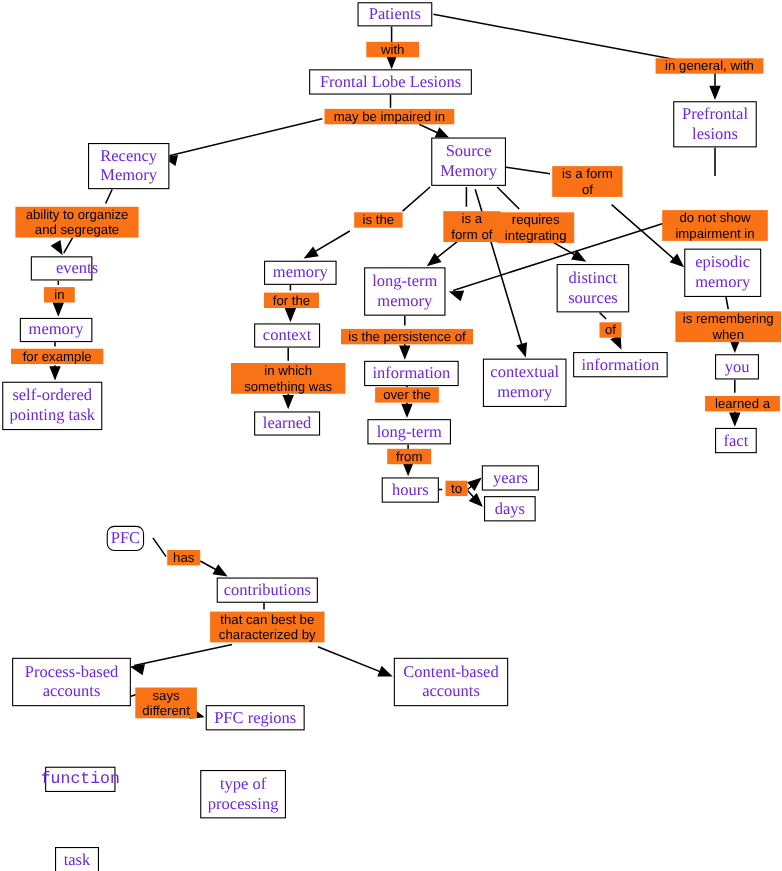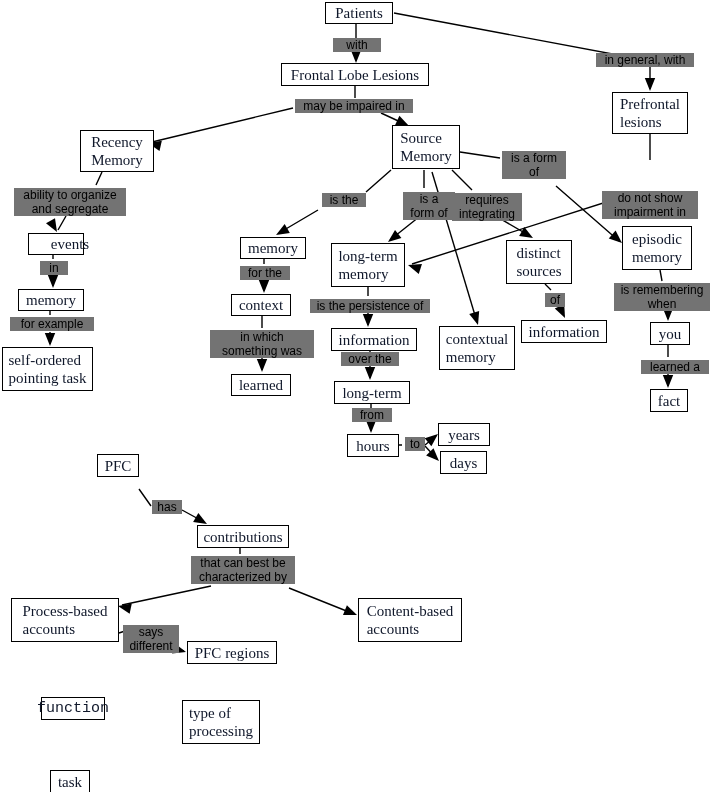--- a/index.html
+++ b/index.html
@@ -24,38 +24,38 @@
     pointer-events: none;
   }
   .node {
     position: absolute;
     box-sizing: border-box;
     border: 1px solid #000000;
     background: #ffffff;
     font-family: "Liberation Serif", serif;
     font-size: 15px;
     line-height: 18px;
-    color: #0f172a;
-    text-align: left;
+    color: #6d28d9;
+    text-align: center;
     display: flex;
     align-items: center;
     justify-content: center;
     padding: 1px 4px;
     white-space: pre-line;
     z-index: 3;
   }
   .linklabel {
     position: absolute;
     font-family: "Liberation Sans", sans-serif;
     font-size: 12px;
     line-height: 14px;
     color: #000000;
     text-align: center;
     white-space: pre-line;
-    background: #737373;
+    background: #f97316;
     z-index: 2;
   }
 </style>
 </head>
 <body>
 
 <div id="canvas">
   <svg id="edges" viewBox="0 0 711 792">
       <g>
         <path d="M 356 24 L 356 61" stroke="#000000" stroke-width="1.4" fill="none"></path>
@@ -222,21 +222,21 @@
     <div class="node" style="left: 440px; top: 451px; width: 47px; height: 23px;">days</div>
     <div class="node" style="left: 439px; top: 326px; width: 76px; height: 44px;">contextual
 memory</div>
     <div class="node" style="left: 506px; top: 240px; width: 66px; height: 44px;">distinct
 sources</div>
     <div class="node" style="left: 521px; top: 320px; width: 86px; height: 23px;">information</div>
     <div class="node" style="left: 622px; top: 226px; width: 70px; height: 44px;">episodic
 memory</div>
     <div class="node" style="left: 650px; top: 322px; width: 40px; height: 23px;">you</div>
     <div class="node" style="left: 650px; top: 389px; width: 38px; height: 23px;">fact</div>
-    <div class="node" style="left: 97px; top: 454px; width: 42px; height: 23px;">PFC</div>
+    <div class="node" style="left: 97px; top: 478px; width: 34px; height: 23px; border-radius: 7px;">PFC</div>
     <div class="node" style="left: 197px; top: 525px; width: 92px; height: 23px;">contributions</div>
     <div class="node" style="left: 11px; top: 598px; width: 108px; height: 44px;">Process-based
 accounts</div>
     <div class="node" style="left: 358px; top: 598px; width: 104px; height: 44px;">Content-based
 accounts</div>
     <div class="node" style="left: 187px; top: 641px; width: 90px; height: 23px;">PFC regions</div>
     <div class="node" style="left: 41px; top: 697px; width: 64px; height: 23px; font-family: Liberation Mono, monospace;">function</div>
     <div class="node" style="left: 182px; top: 700px; width: 78px; height: 44px;">type of
 processing</div>
     <div class="node" style="left: 50px; top: 770px; width: 40px; height: 23px;">task</div>

